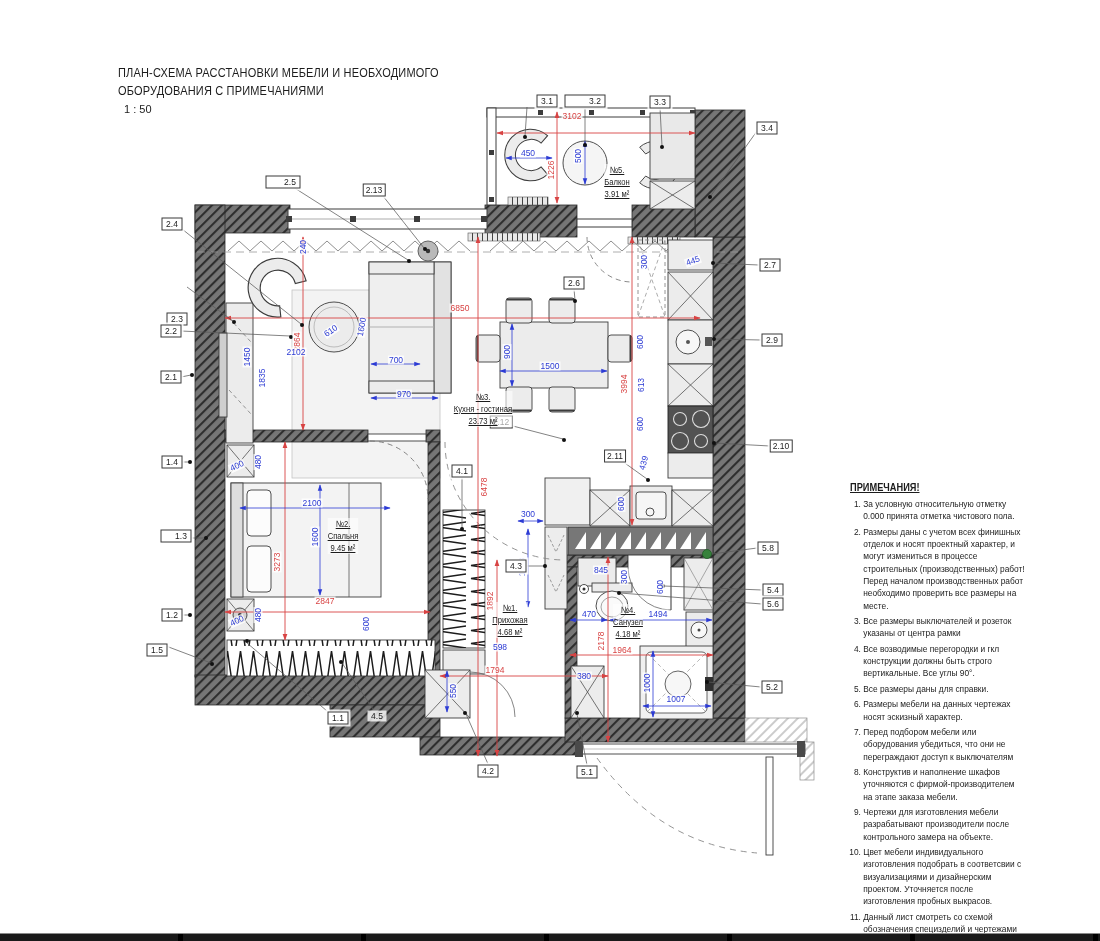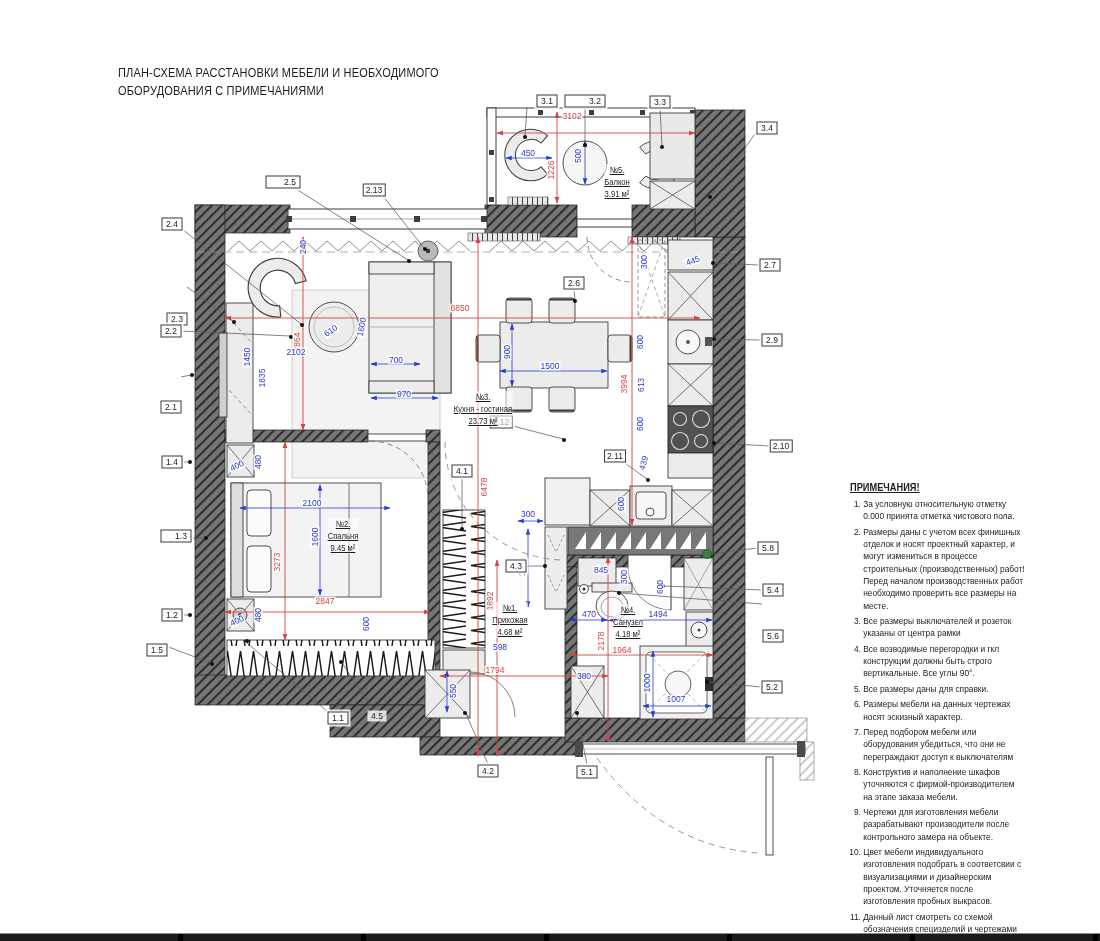--- a/index.html
+++ b/index.html
@@ -29,20 +29,21 @@
           background:repeating-linear-gradient(90deg,#1a1a1a 0 178px,#000 178px 183px);}
 </style>
 </head>
 <body>
 
 <div id="stage">
 
   <div class="sheet-title">
     <span class="tline">ПЛАН-СХЕМА РАССТАНОВКИ МЕБЕЛИ И НЕОБХОДИМОГО</span>
     <span class="tline">ОБОРУДОВАНИЯ С ПРИМЕЧАНИЯМИ</span>
+    <span class="tscale">1 : 50</span>
   </div>
 
   <svg width="1100" height="941" viewBox="0 0 1100 941">
     <defs>
       <pattern id="hD" width="7" height="7" patternUnits="userSpaceOnUse" patternTransform="rotate(45)">
         <rect width="7" height="7" fill="#767676"></rect>
           <line x1="1" y1="0" x2="1" y2="7" stroke="#2e2e2e" stroke-width="2.2"></line>
       </pattern>
       <pattern id="hL" width="7" height="7" patternUnits="userSpaceOnUse" patternTransform="rotate(45)">
         <rect width="7" height="7" fill="#fff"></rect>
@@ -432,40 +433,40 @@
       <span class="dim db" style="left: 453px; top: 691px; transform: translate(-50%, -50%) rotate(-90deg);">550</span>
       <div class="marker" style="left: 527px; top: 101px; margin-left: 20px;">3.1</div>
       <div class="marker" style="left: 585px; top: 101px; padding-left: 22px;">3.2</div>
       <div class="marker" style="left: 660px; top: 102px;">3.3</div>
       <div class="marker" style="left: 767px; top: 128px;">3.4</div>
       <div class="marker" style="left: 283px; top: 182px; padding-left: 16px;">2.5</div>
       <div class="marker" style="left: 374px; top: 190px;">2.13</div>
       <div class="marker" style="left: 172px; top: 224px;">2.4</div>
       <div class="marker" style="left: 177px; top: 283px; margin-top: 36px;">2.3</div>
       <div class="marker" style="left: 171px; top: 331px;">2.2</div>
-      <div class="marker" style="left: 171px; top: 377px; margin-top: 30px;">2.1</div>
+      <div class="marker" style="left: 171px; top: 377px;">2.1</div>
       <div class="marker" style="left: 172px; top: 462px;">1.4</div>
       <div class="marker" style="left: 176px; top: 536px; padding-left: 12px;">1.3</div>
       <div class="marker" style="left: 172px; top: 615px;">1.2</div>
       <div class="marker" style="left: 157px; top: 650px;">1.5</div>
       <div class="marker" style="left: 338px; top: 718px;">1.1</div>
       <div class="marker nobox" style="left: 377px; top: 716px;">4.5</div>
       <div class="marker" style="left: 488px; top: 771px;">4.2</div>
       <div class="marker" style="left: 587px; top: 772px;">5.1</div>
       <div class="marker" style="left: 462px; top: 471px;">4.1</div>
       <div class="marker" style="left: 516px; top: 566px;">4.3</div>
       <div class="marker" style="left: 574px; top: 283px;">2.6</div>
       <div class="marker" style="left: 615px; top: 456px;">2.11</div>
       <div class="marker" style="left: 501px; top: 422px;">2.12</div>
       <div class="marker" style="left: 770px; top: 265px;">2.7</div>
       <div class="marker" style="left: 772px; top: 340px;">2.9</div>
       <div class="marker" style="left: 781px; top: 446px;">2.10</div>
       <div class="marker" style="left: 768px; top: 548px;">5.8</div>
       <div class="marker" style="left: 773px; top: 590px;">5.4</div>
-      <div class="marker" style="left: 773px; top: 636px;">5.6</div>
+      <div class="marker" style="left: 773px; top: 604px;">5.6</div>
       <div class="marker" style="left: 772px; top: 687px;">5.2</div>
       <div class="room" style="left: 617px; top: 164px;">
         <span>№5.</span>
         <span>Балкон</span>
         <span>3.91 м²</span>
       </div>
       <div class="room" style="left: 483px; top: 391px;">
         <span>№3.</span>
         <span>Кухня - гостиная</span>
         <span>23.73 м²</span>

